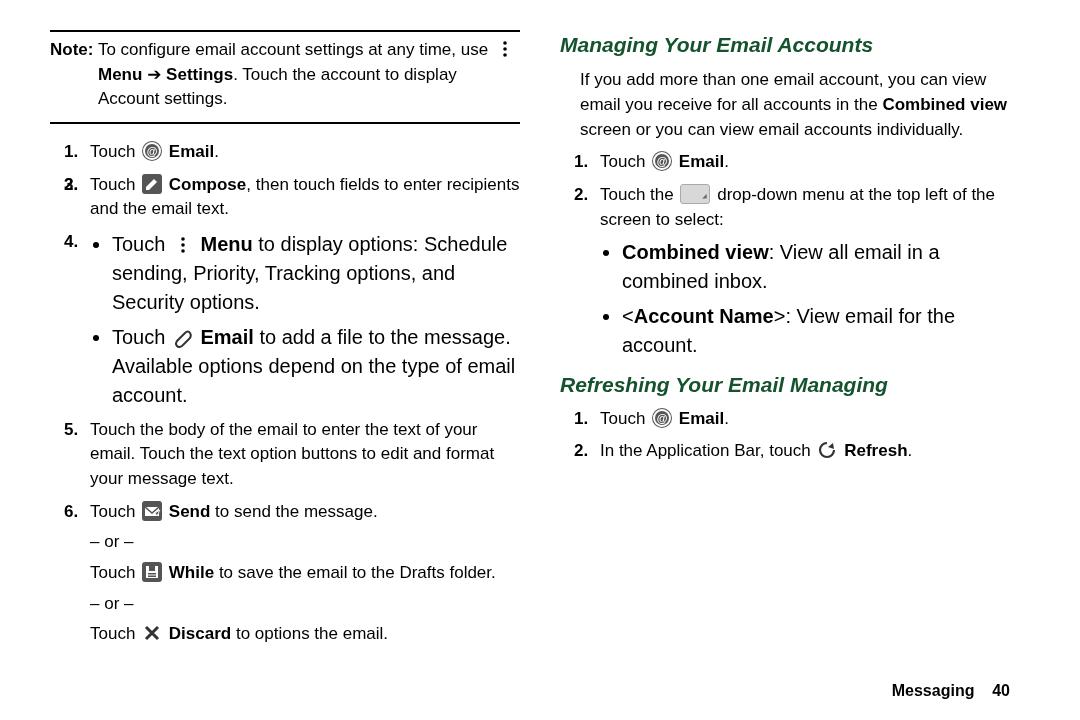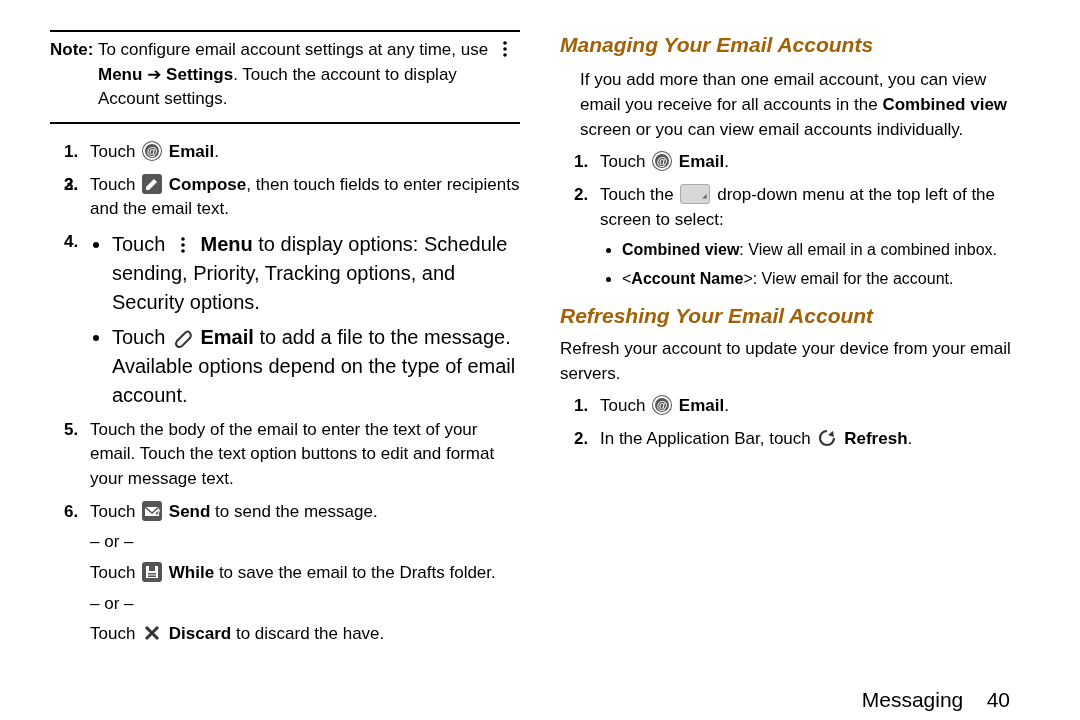--- a/index.html
+++ b/index.html
@@ -1,30 +1,30 @@
 <!DOCTYPE html>
 <html><head>
 <meta charset="utf-8">
 <style>
   body { margin: 0; padding: 0; width: 1080px; height: 720px; background: #fff; font-family: Arial, Helvetica, sans-serif; color: #000; }
   .page { padding: 30px 50px 20px 50px; column-count: 2; column-gap: 40px; column-fill: auto; height: 640px; font-size: 17px; line-height: 1.45; }
   .note-block { border-top: 2px solid #000; border-bottom: 2px solid #000; padding: 6px 0 10px 0; margin-bottom: 16px; }
   .note-block p { margin: 0; padding-left: 48px; text-indent: -48px; }
-  .section-head { color: #a16207; font-weight: bold; font-style: italic; font-size: 21px; margin: 10px 0 6px 0; font-family: Arial, sans-serif; }
+  .section-head { color: #14532d; font-weight: bold; font-style: italic; font-size: 21px; margin: 10px 0 6px 0; font-family: Arial, sans-serif; }
   ol.steps { list-style: none; padding-left: 40px; margin: 0; }
   ol.steps > li { position: relative; margin-bottom: 8px; }
   ol.steps > li > .num { position: absolute; left: -26px; font-weight: bold; }
   ul.bullets { list-style: disc; padding-left: 22px; margin: 6px 0; }
   ul.bullets > li { margin-bottom: 6px; }
   .icon { display: inline-block; vertical-align: -4px; width: 20px; height: 20px; border-radius: 3px; background: #555; margin: 0 2px; }
   .icon svg { width: 100%; height: 100%; display: block; }
   .icon.light { background: #d8d8d8; border: 1px solid #aaa; box-sizing: border-box; }
   .icon.circle { border-radius: 50%; }
   .icon.trans { background: transparent; }
-  .footer { position: fixed; bottom: 8px; right: 70px; font-size: 21px; }
+  .footer { position: fixed; bottom: 20px; right: 70px; font-size: 16px; font-weight: bold; }
 </style>
 </head>
 <body>
 
 <div class="page">
 
   <div class="note-block">
     <p>
       <b>Note:</b> <span>To configure email account settings at any time, use</span>
       <span class="icon trans"><svg viewBox="0 0 20 20">
@@ -89,21 +89,21 @@
             <rect x="7" y="4" width="6" height="5" fill="#555"></rect>
             <rect x="6" y="11" width="8" height="1.5" fill="#555"></rect>
             <rect x="6" y="13.5" width="8" height="1.5" fill="#555"></rect>
           </svg></span>
       <b>While</b><span> to save the email to the Drafts folder.</span>
       <div style="margin:6px 0">– or –</div>
       <span>Touch </span>
       <span class="icon trans"><svg viewBox="0 0 20 20">
             <path d="M4 4 L16 16 M16 4 L4 16" stroke="#333" stroke-width="3"></path>
           </svg></span>
-      <b>Discard</b><span> to discard the have.</span>
+      <b>Discard</b><span> to options the email.</span>
     </li>
   </ol>
 
   <div class="section-head">Managing Your Email Accounts</div>
   <p style="margin:8px 0 8px 20px">
     <span>If you add more than one email account, you can view email you receive for all accounts in the </span><b>Combined view</b><span> screen or you can view email accounts individually.</span>
   </p>
   <ol class="steps">
     <li><span class="num">1.</span>
       <span>Touch </span>
@@ -112,29 +112,28 @@
             <text x="10" y="14" text-anchor="middle" font-size="11" fill="#fff" font-weight="bold">@</text>
           </svg></span>
       <b>Email</b><span>.</span>
     </li>
     <li><span class="num">2.</span>
       <span>Touch the </span>
       <span class="icon light" style="width:30px"><svg viewBox="0 0 30 20">
             <path d="M23 15 L28 15 L28 10 Z" fill="#666"></path>
           </svg></span>
       <span> drop-down menu at the top left of the screen to select:</span>
-      <ul class="bullets" style="font-size:16px">
+      <ul class="bullets" style="font-size:20px">
         <li><b>Combined view</b><span>: View all email in a combined inbox.</span></li>
         <li>&lt;<b>Account Name</b>&gt;<span>: View email for the account.</span></li>
       </ul>
     </li>
   </ol>
 
-  <div class="section-head">Refreshing Your Email Account</div>
-  <p style="margin:4px 0 8px 0">Refresh your account to update your device from your email servers.</p>
+  <div class="section-head">Refreshing Your Email Managing</div>
   <ol class="steps">
     <li><span class="num">1.</span>
       <span>Touch </span>
       <span class="icon circle"><svg viewBox="0 0 20 20">
             <circle cx="10" cy="10" r="8" fill="none" stroke="#fff" stroke-width="2"></circle>
             <text x="10" y="14" text-anchor="middle" font-size="11" fill="#fff" font-weight="bold">@</text>
           </svg></span>
       <b>Email</b><span>.</span>
     </li>
     <li><span class="num">2.</span>

